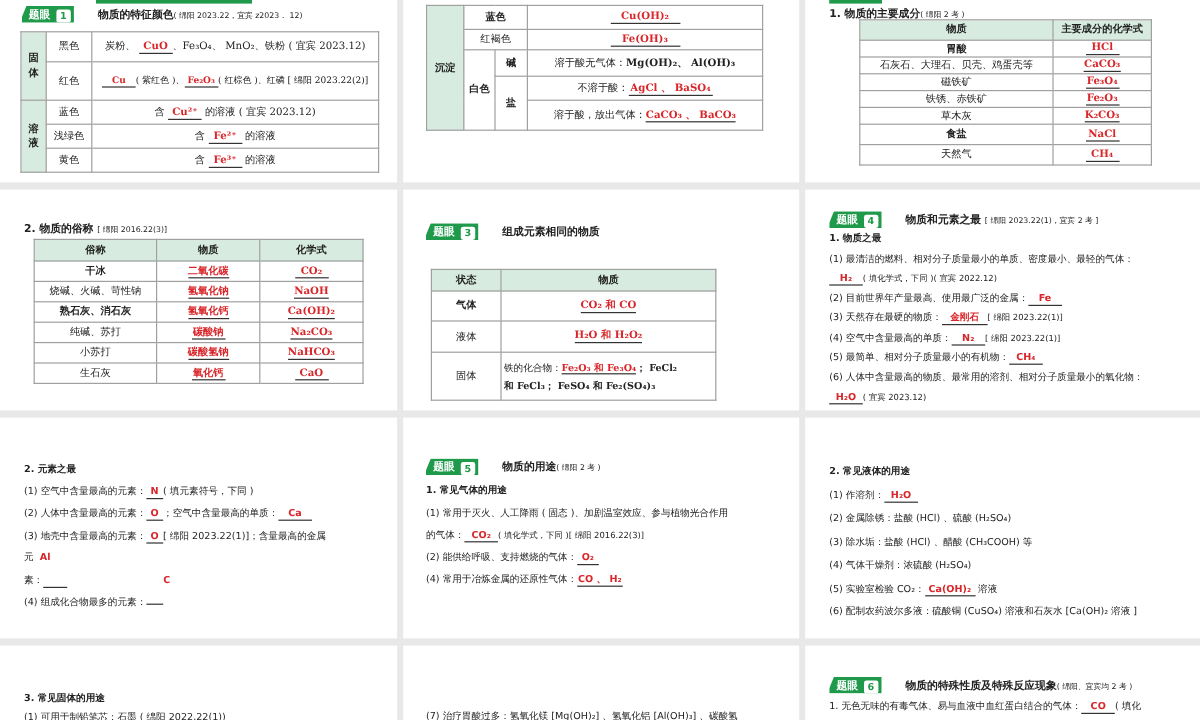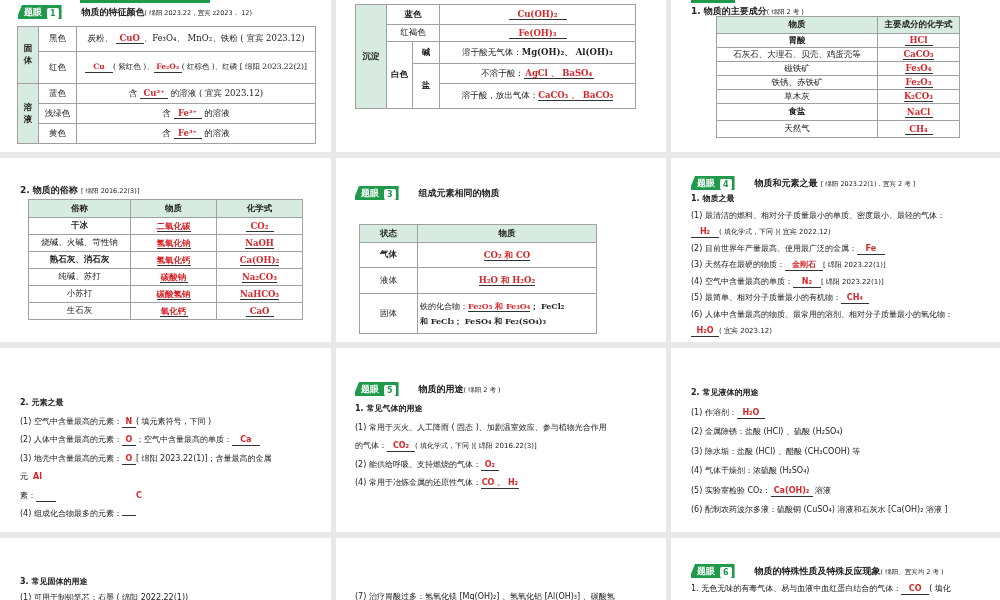--- a/index.html
+++ b/index.html
@@ -218,21 +218,21 @@
     <div><span>(2) 目前世界年产量最高、使用最广泛的金属：</span><span class="ans">Fe</span></div>
     <div><span>(3) 天然存在最硬的物质：</span><span class="ans" style="min-width:38px">金刚石</span><span style="font-size:7px">[ 绵阳 2023.22(1)]</span></div>
     <div><span>(4) 空气中含量最高的单质：</span><span class="ans">N₂</span><span style="font-size:7px">[ 绵阳 2023.22(1)]</span></div>
     <div><span>(5) 最简单、相对分子质量最小的有机物：</span><span class="ans">CH₄</span></div>
     <div>(6) 人体中含量最高的物质、最常用的溶剂、相对分子质量最小的氧化物：</div>
     <div><span class="ans">H₂O</span><span style="font-size:7px">( 宜宾 2023.12)</span></div>
   </div>
 </div>
 
 <div class="slide c0 r2">
-  <div class="txt" style="left:20px;top:46px;font-size:8px;line-height:18.5px">
+  <div class="txt" style="left:20px;top:34px;font-size:8px;line-height:18.5px">
     <div class="sec">2. 元素之最</div>
     <div><span>(1) 空气中含量最高的元素：</span><span class="ans" style="min-width:14px">N</span><span>( 填元素符号，下同 )</span></div>
     <div><span>(2) 人体中含量最高的元素：</span><span class="ans" style="min-width:14px">O</span><span>；空气中含量最高的单质：</span><span class="ans">Ca</span></div>
     <div><span>(3) 地壳中含量最高的元素：</span><span class="ans" style="min-width:14px">O</span><span>[ 绵阳 2023.22(1)]；含量最高的金属</span></div>
     <div><span>元</span> &nbsp;<span class="red">Al</span></div>
     <div><span>素：</span><span class="ans" style="color:transparent;min-width:20px">_</span><span class="red" style="margin-left:80px">C</span></div>
     <div><span>(4) 组成化合物最多的元素：</span><span class="ans" style="min-width:14px"></span></div>
   </div>
 </div>
 

